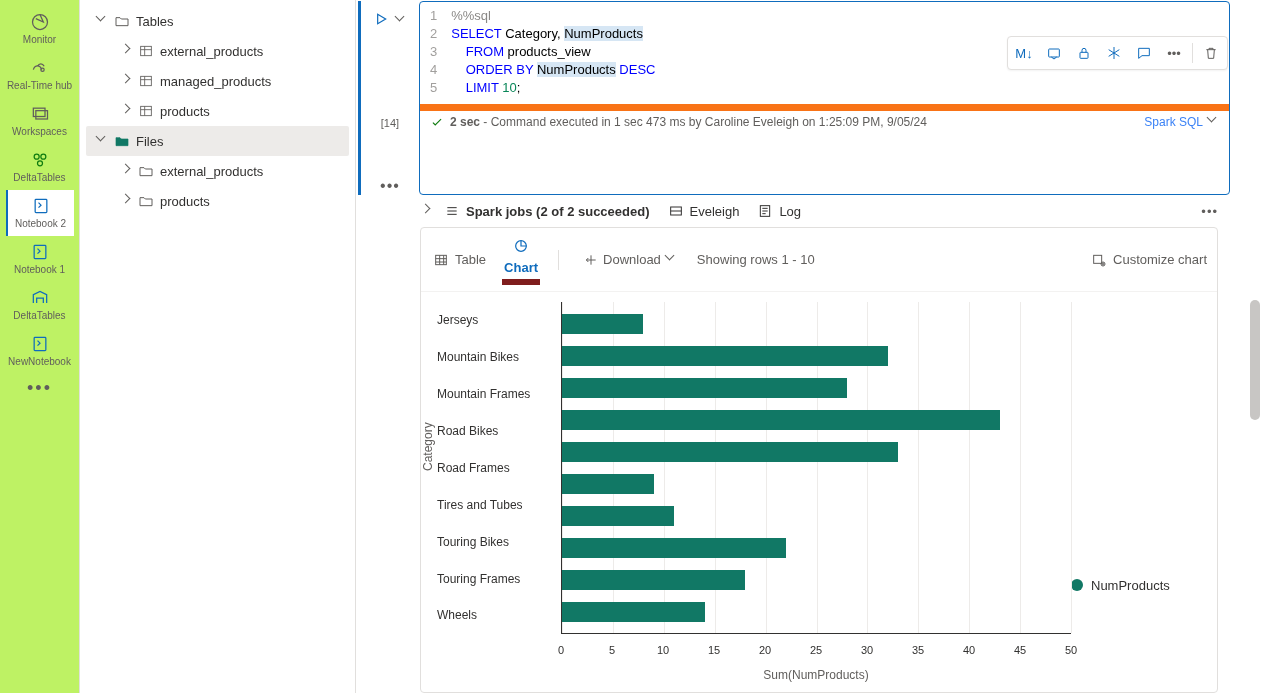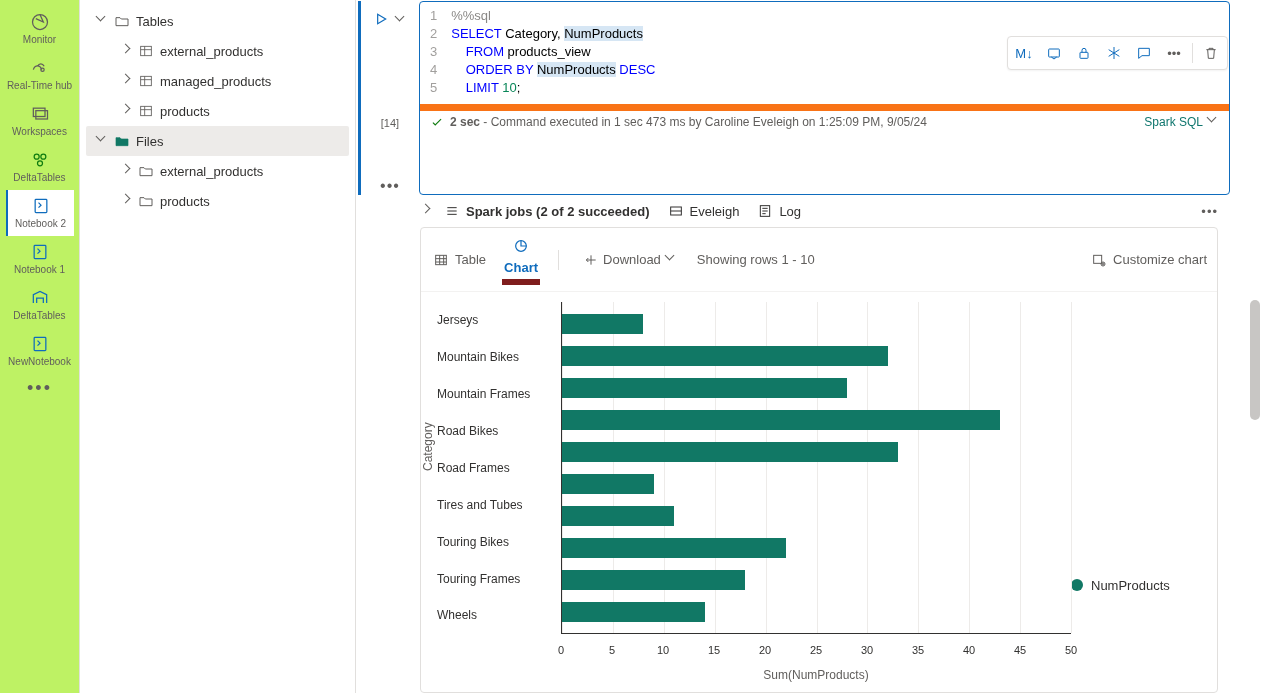--- a/index.html
+++ b/index.html
@@ -47,21 +47,21 @@
 .ln-col { color: #a19f9d; text-align: right; padding: 0 14px 0 10px; user-select: none; }
 .ln-col div { height: 18px; }
 .code-col div { height: 18px; white-space: pre; }
 .tok-magic { color: #8a8886; }
 .tok-kw { color: #0000ff; }
 .tok-num { color: #098658; }
 .tok-hl { background: #d6e6f4; }
 .status-bar { display: flex; align-items: center; justify-content: space-between; padding: 4px 10px; font-size: 12px; border-top: 7px solid #f97316; color: #605e5c; background: #fff; }
 .status-left { display: flex; align-items: center; gap: 6px; }
 .status-left svg { width: 14px; height: 14px; color: #107c10; }
-.status-right { display: flex; align-items: center; gap: 4px; color: #0f766e; }
+.status-right { display: flex; align-items: center; gap: 4px; color: #3b82f6; }
 
 
 .out-header { display: flex; align-items: center; gap: 18px; padding: 8px 0 8px 64px; font-size: 13px; color: #323130; }
 .out-header .chev { margin-right: -6px; }
 .out-item { display: flex; align-items: center; gap: 6px; cursor: pointer; }
 .out-item.bold { font-weight: 600; }
 .out-more { margin-left: auto; margin-right: 46px; color: #605e5c; cursor:pointer; letter-spacing:1px;}
 
 
 .results { margin: 0 46px 0 64px; border: 1px solid #e1dfdd; border-radius: 4px; background: #fff; display:flex; flex-direction:column;}

